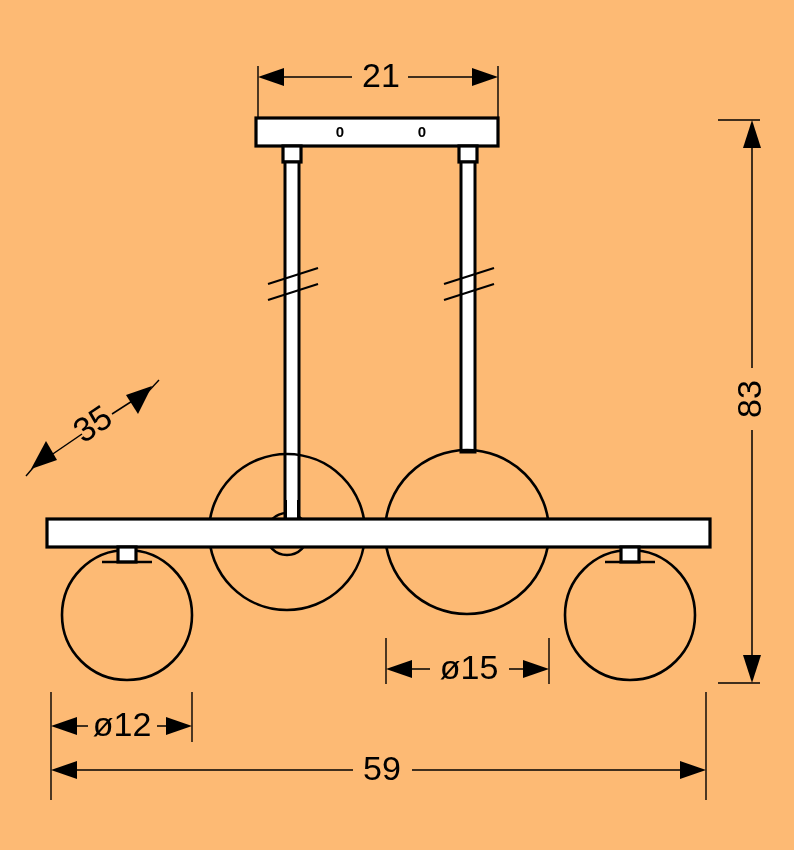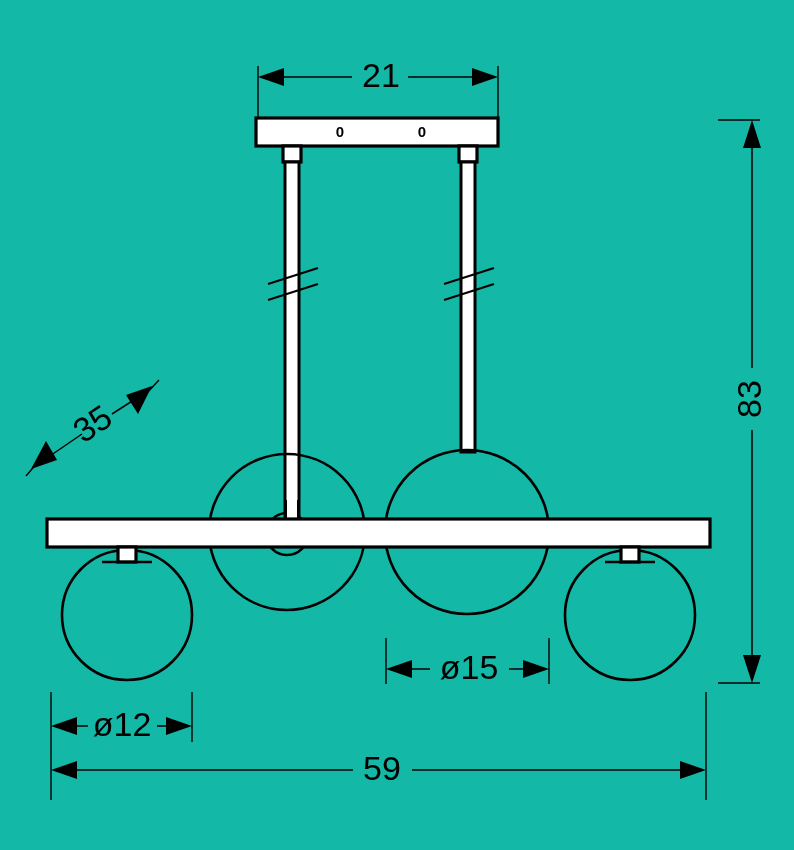--- a/index.html
+++ b/index.html
@@ -11,21 +11,21 @@
   body {
     width: 794px;
     height: 850px;
     font-family: "Liberation Sans", sans-serif;
     overflow: hidden;
   }
   #drawing-root {
     position: relative;
     width: 794px;
     height: 850px;
-    background: #14b8a6;
+    background: #fdba74;
   }
   svg#technical-drawing {
     display: block;
     width: 794px;
     height: 850px;
   }
   .outline {
     fill: #ffffff;
     stroke: #000000;
     stroke-width: 3.2;

